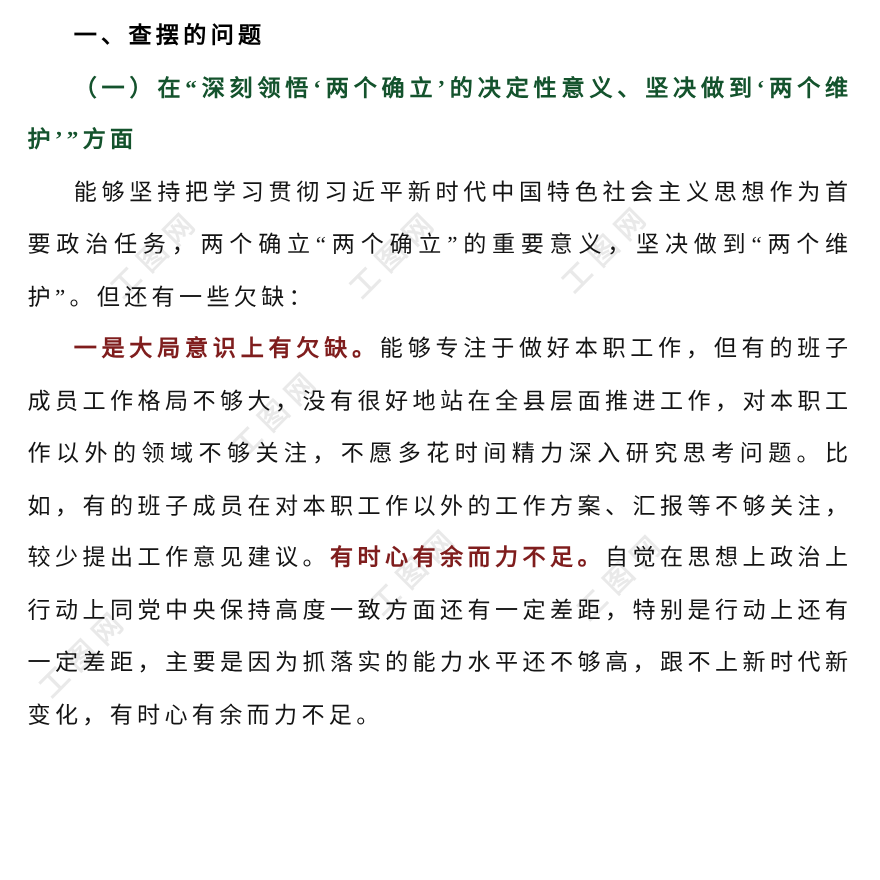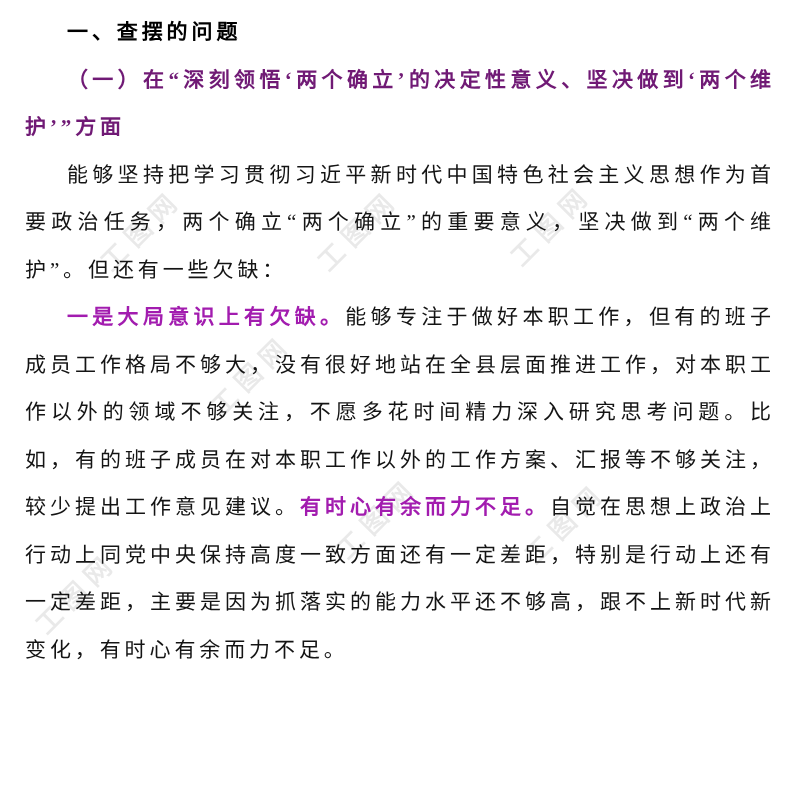--- a/index.html
+++ b/index.html
@@ -34,28 +34,28 @@
       text-indent: 2em;
       font-size: 21px;
       line-height: 47.5px;
     }
     .page h1 {
       font-weight: 700;
       color: #000000;
     }
     .page h2 {
       font-weight: 700;
-      color: #701a75;
+      color: #14532d;
     }
     .subsection-2-heading {
       margin-top: 47.5px;
     }
     .point-lead {
       font-weight: 700;
-      color: #a21caf;
+      color: #7f1d1d;
     }
     
     .watermark-layer {
       position: absolute;
       inset: 0;
       pointer-events: none;
       z-index: 0;
     }
     .wm {
       position: absolute;

